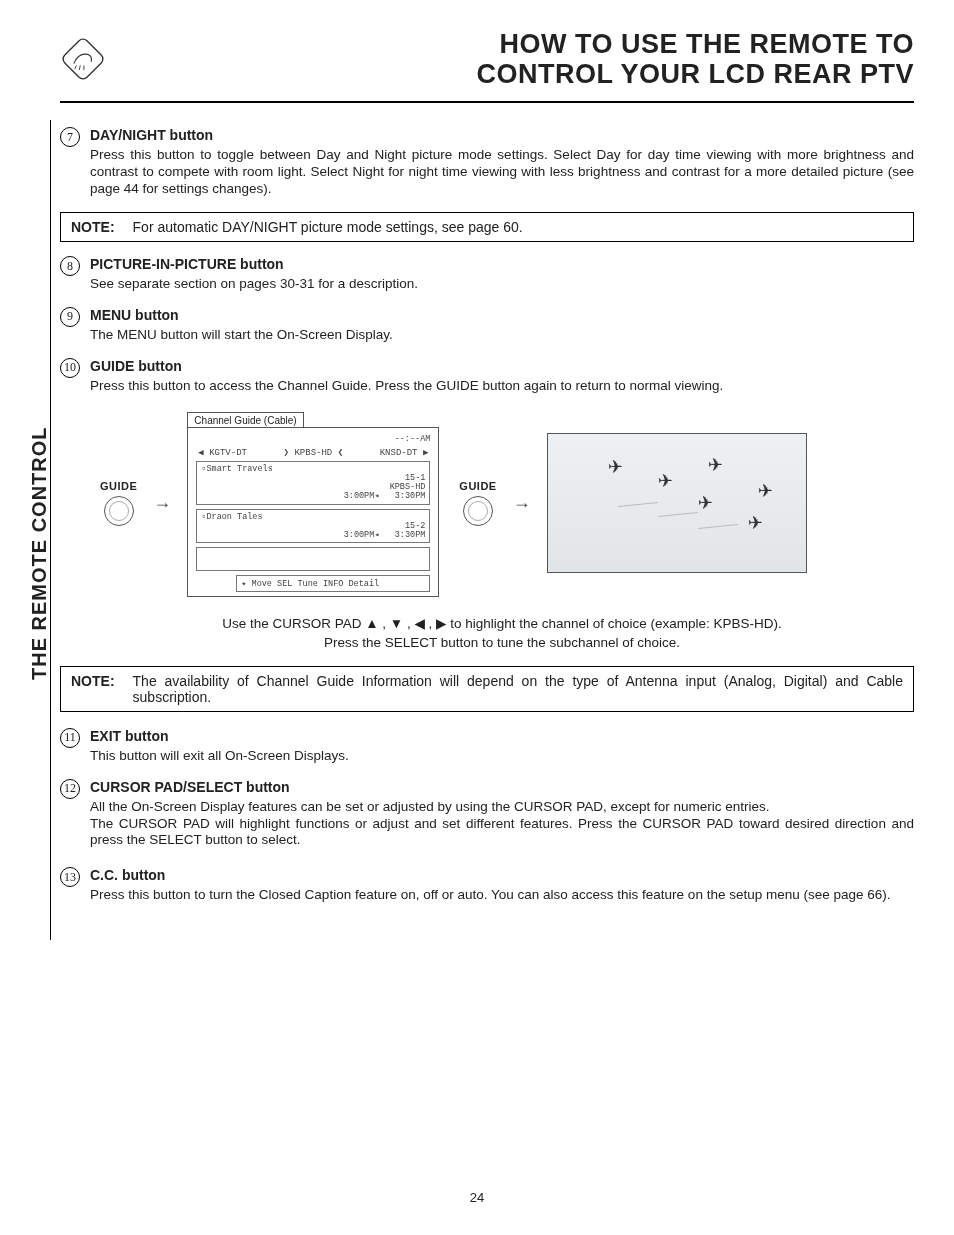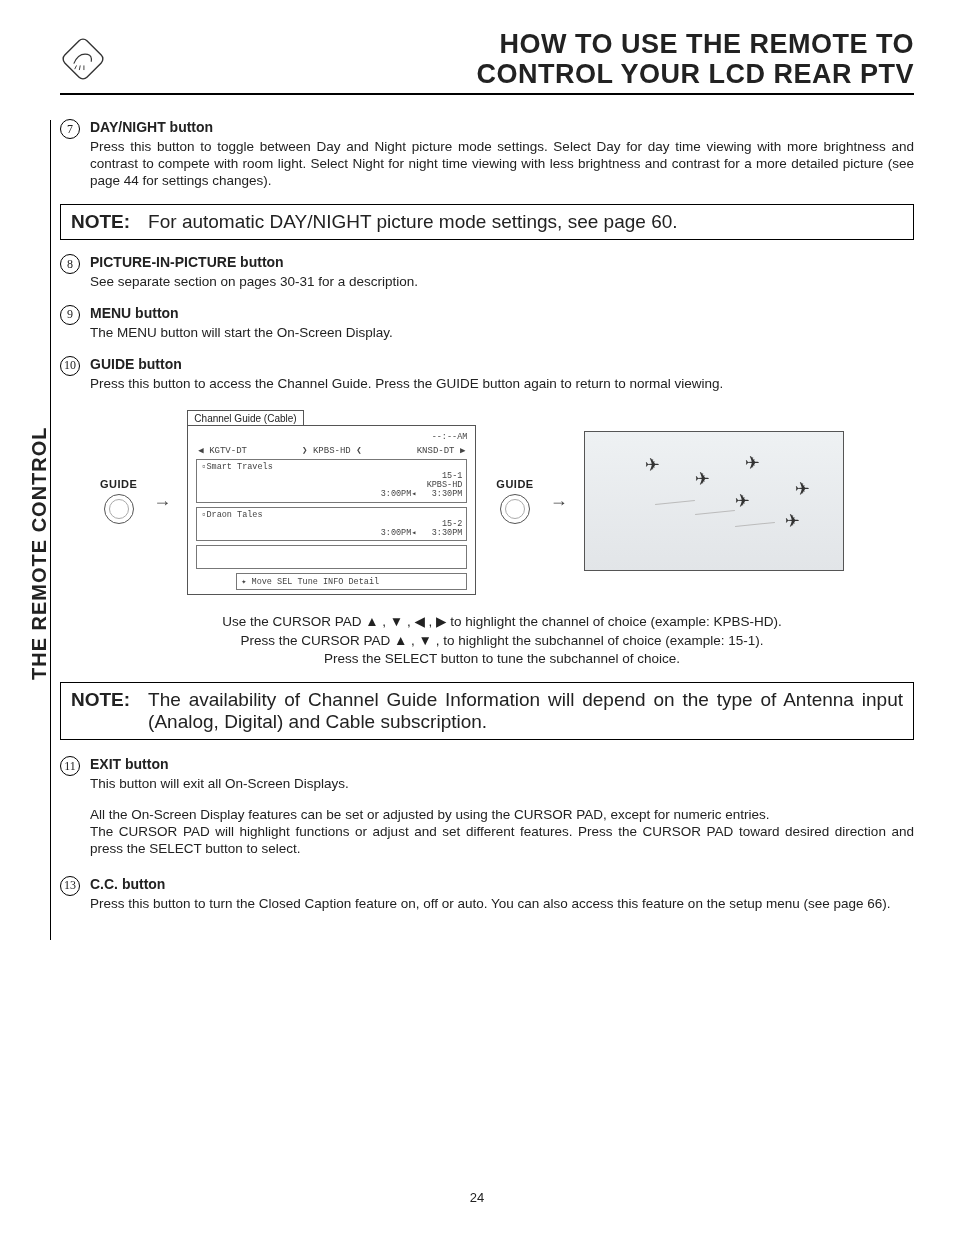--- a/index.html
+++ b/index.html
@@ -9,21 +9,21 @@
     background: #fff;
     font-family: Arial, Helvetica, sans-serif;
     color: #222;
     position: relative;
     padding: 30px 40px 30px 60px;
   }
   .header-row {
     display: flex;
     justify-content: space-between;
     align-items: flex-start;
-    margin-bottom: 4px;
+    margin-bottom: 12px;
   }
   .logo {
     width: 46px; height: 46px;
     margin-top: 6px;
   }
   .page-title {
     text-align: right;
     font-weight: bold;
     font-size: 27px;
     letter-spacing: 0.5px;
@@ -80,21 +80,21 @@
     margin-left: 30px;
     font-size: 13.5px;
     line-height: 1.25;
     text-align: justify;
   }
   .sec-body p { margin-bottom: 8px; }
   .note-box {
     border: 1px solid #000;
     margin: 8px 0 14px 0;
     padding: 6px 10px;
-    font-size: 19px;
+    font-size: 14px;
     display: flex;
     gap: 18px;
     text-align: justify;
   }
   .note-label { font-weight: bold; flex: 0 0 auto; }
   .figures-row {
     display: flex;
     align-items: center;
     justify-content: flex-start;
     gap: 20px;
@@ -123,21 +123,21 @@
     inset: 4px;
     border: 1px solid #aaa;
     border-radius: 50%;
   }
   .arrow-r {
     font-size: 18px;
     color: #444;
     margin: 0 -4px;
   }
   .osd-box {
-    width: 289px;
+    width: 252px;
     border: 1px solid #555;
     padding: 6px 8px 4px 8px;
     font-family: "Courier New", monospace;
     font-size: 9px;
     color: #444;
     position: relative;
   }
   .osd-tab {
     border: 1px solid #555;
     border-bottom: none;
@@ -316,40 +316,43 @@
       <span class="jet" style="top:46px;left:210px">✈</span>
       <span class="jet" style="top:78px;left:200px">✈</span>
       <span class="trail" style="top:70px;left:70px"></span>
       <span class="trail" style="top:80px;left:110px"></span>
       <span class="trail" style="top:92px;left:150px"></span>
     </div>
   </div>
 
   <div class="cursor-instr">
     <div>Use the CURSOR PAD ▲ , ▼ , ◀ , ▶ to highlight the channel of choice (example: KPBS-HD).</div>
-    <div>Press  the CURSOR PAD ▲ , ▼ , to highlight the subchannel of choice (example: 15-1).</div>
     <div>Press the SELECT button to tune the subchannel of choice.</div>
   </div>
 
   <div class="note-box" style="margin-top:14px">
     <span class="note-label">NOTE:</span>
     <span>The availability of Channel Guide Information will depend on the type of Antenna input (Analog, Digital) and Cable subscription.</span>
   </div>
 
   <div class="section" style="margin-top:16px">
     <div class="sec-head">
       <div class="circ-num">11</div>
       <div class="sec-title">EXIT button</div>
     </div>
     <div class="sec-body">
         <p>This button will exit all On-Screen Displays.</p>
       </div>
   </div>
 
   <div class="section">
+    <div class="sec-head">
+      <div class="circ-num">12</div>
+      <div class="sec-title">CURSOR PAD/SELECT button</div>
+    </div>
     <div class="sec-body">
         <p style="white-space:pre-line">All the On-Screen Display features can be set or adjusted by using the CURSOR PAD, except for numeric entries.
 The CURSOR PAD will highlight functions or adjust and set different features.  Press the CURSOR PAD toward desired direction and press the SELECT button to select.</p>
       </div>
   </div>
 
   <div class="section" style="margin-top:18px">
     <div class="sec-head">
       <div class="circ-num">13</div>
       <div class="sec-title">C.C. button</div>

